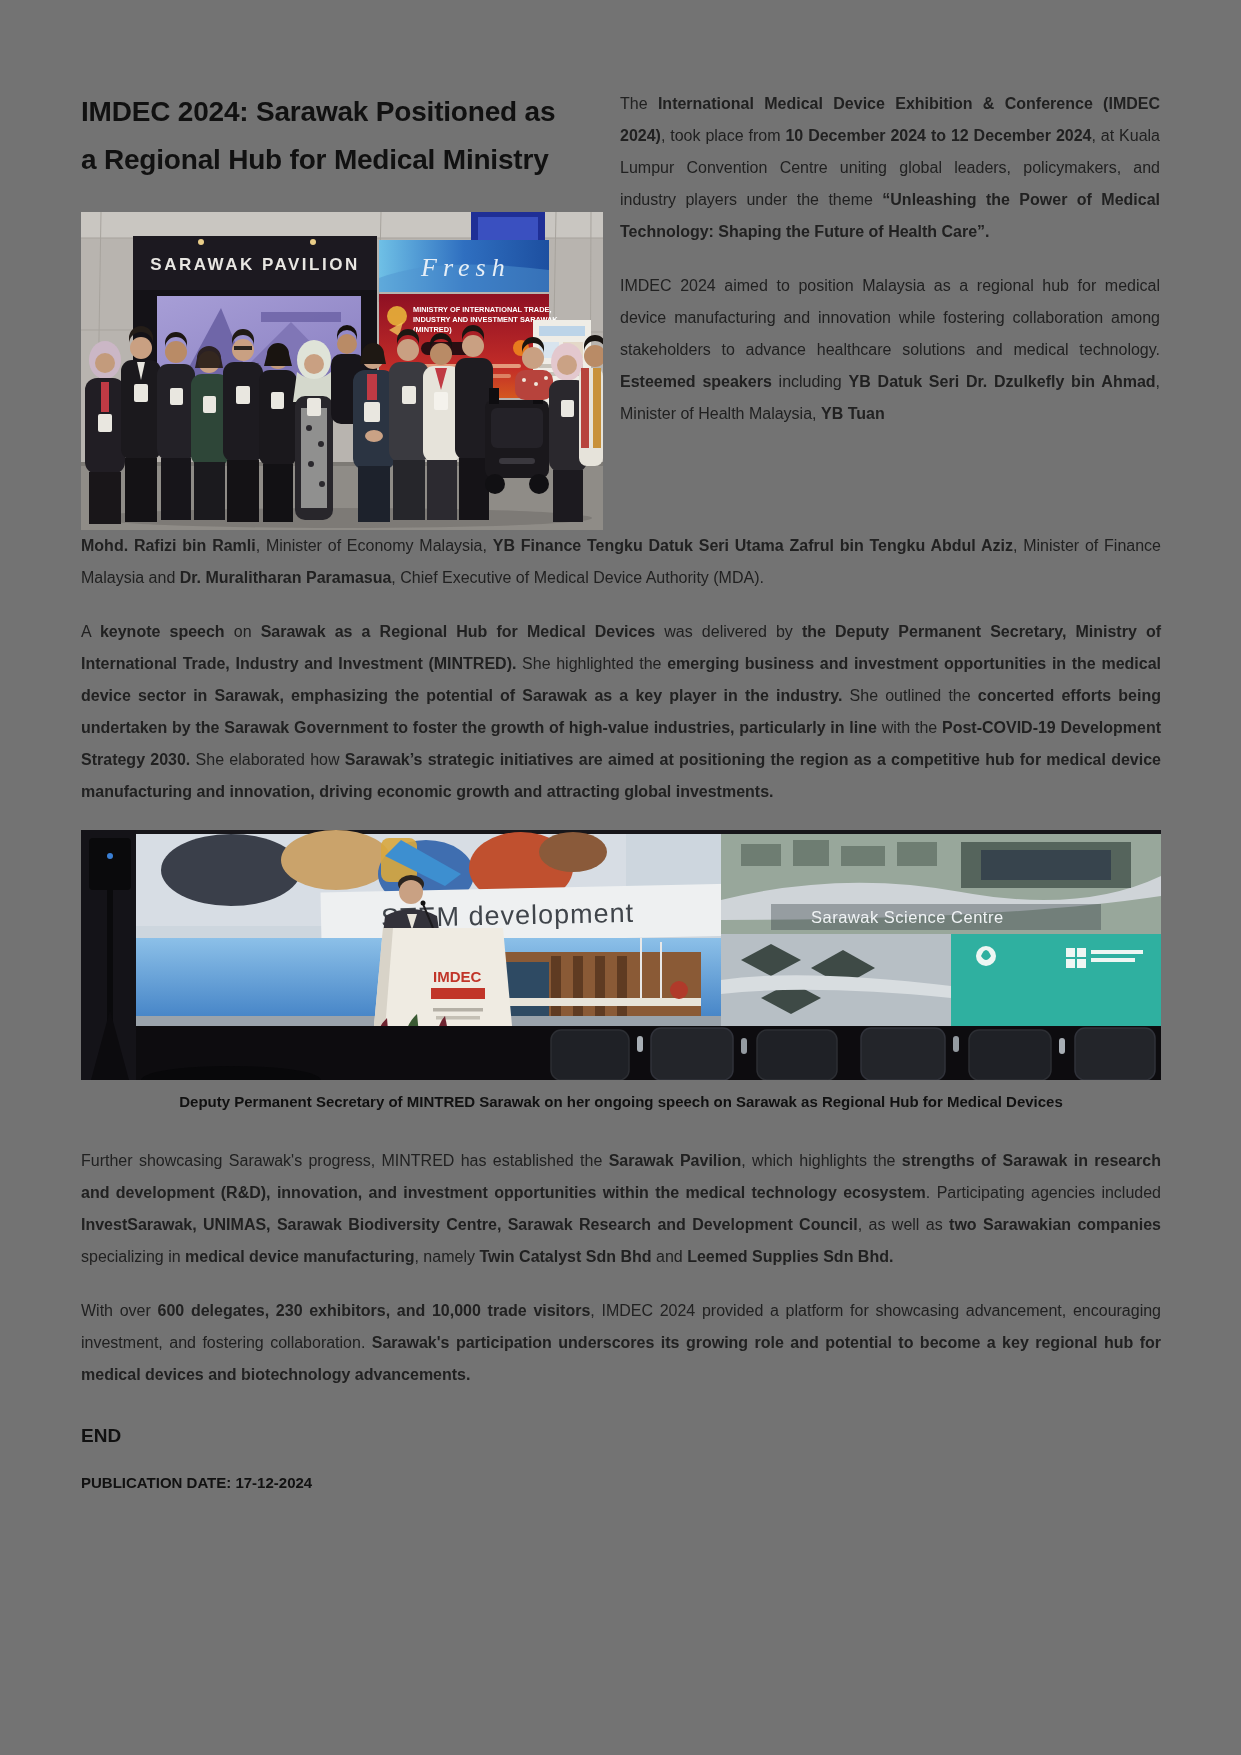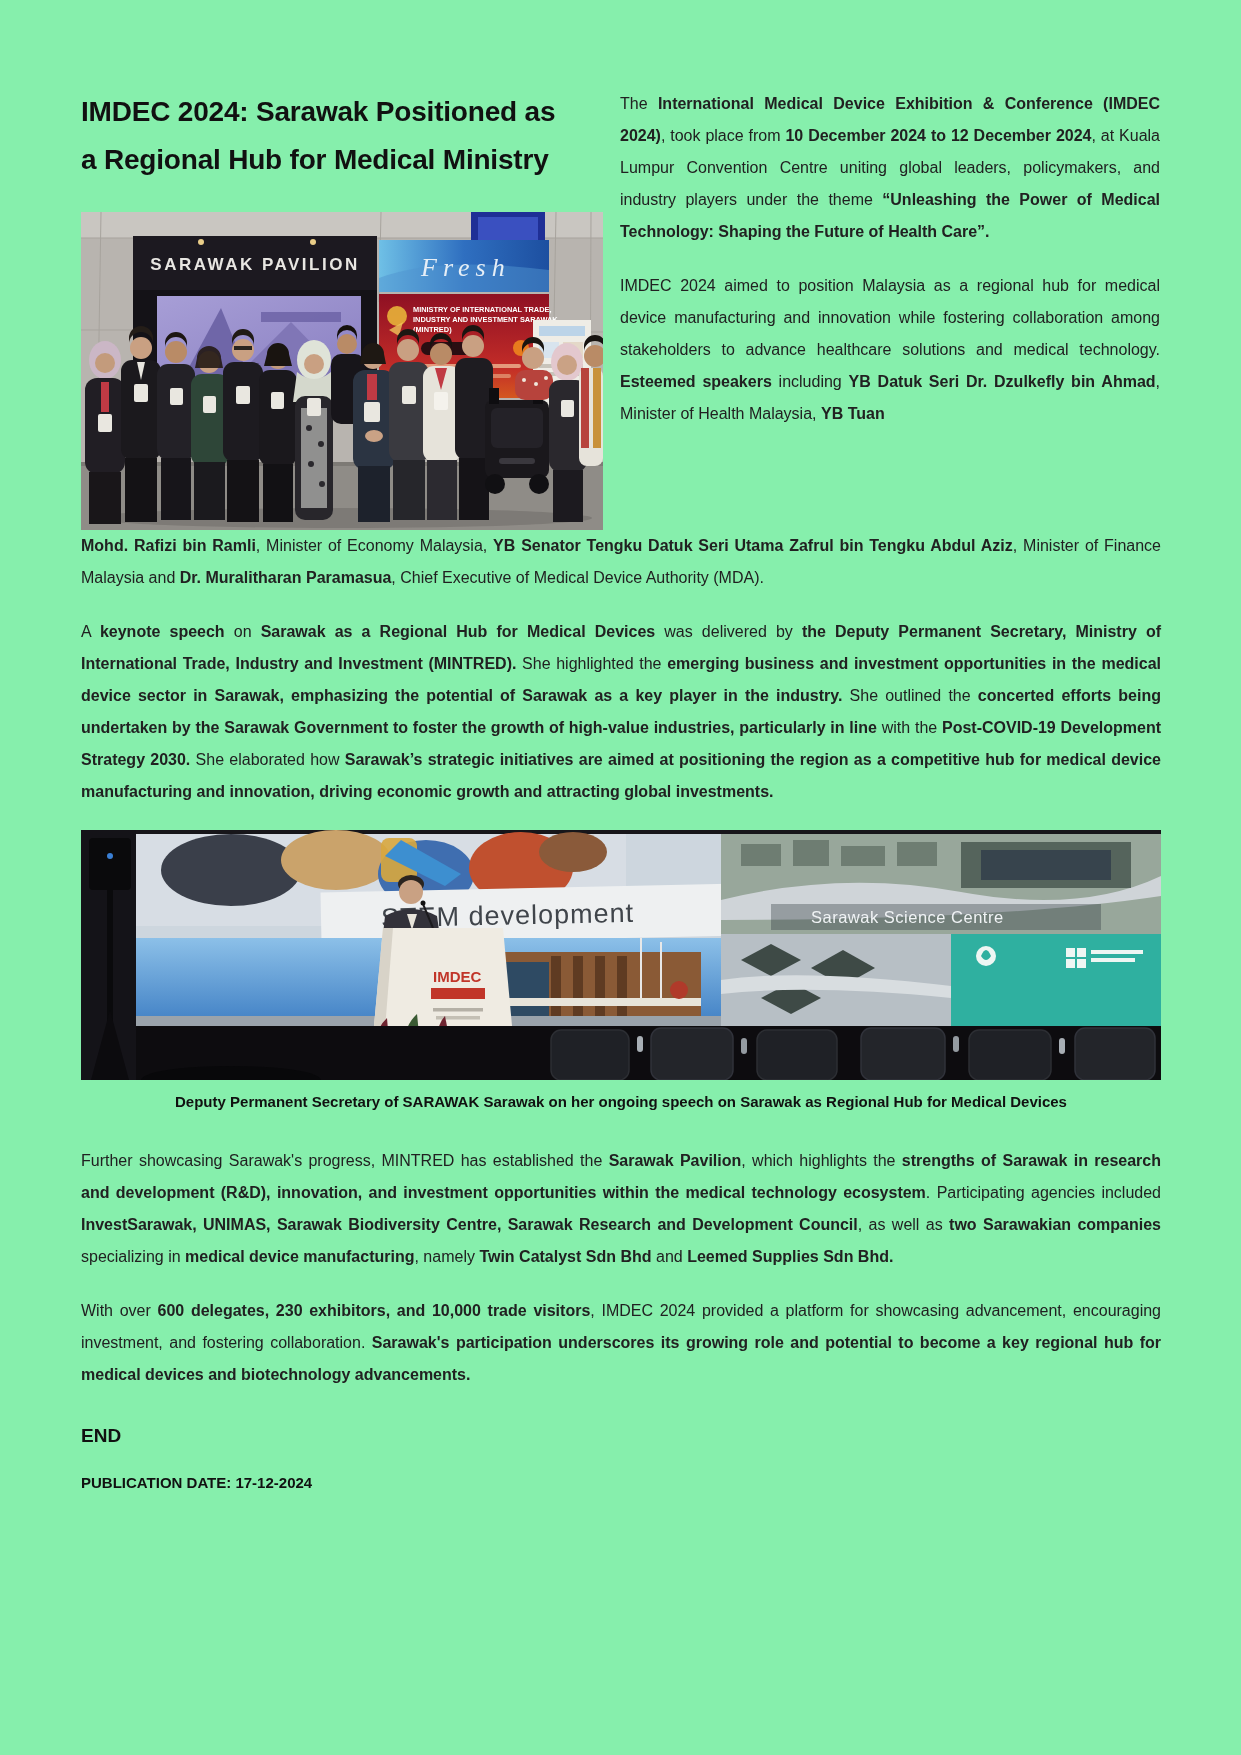--- a/index.html
+++ b/index.html
@@ -1,18 +1,18 @@
 <!DOCTYPE html>
 <html><head>
 <meta charset="utf-8">
 <style>
   * { box-sizing: border-box; }
   html, body { margin: 0; padding: 0; background: #ffffff; }
   .page {
-    width: 1241px; height: 1755px; background: #86efac;
+    width: 1241px; height: 1755px; background: #737373;
     font-family: "Liberation Sans", sans-serif; color: #1f1f1f;
     padding: 88px 80px 0 81px; position: relative; overflow: hidden;
   }
   .top-section { display: flex; gap: 17px; }
   .col-left { width: 522px; flex: none; }
   .col-right { width: 540px; flex: none; }
   .title { font-size: 28px; font-weight: 700; line-height: 48px; color: #111; letter-spacing: -0.2px; margin: 0 0 28px 0; }
   .photo { position: relative; }
   .photo svg { display: block; }
   .caption { font-weight: 700; font-size: 15px; line-height: 19px; text-align: center; color: #111; }
@@ -219,21 +219,21 @@
         </svg>
       </div>
     </div>
 
     <div class="col-right">
       <p class="para"><span>The </span><span class="b">International Medical Device Exhibition &amp; Conference (IMDEC 2024)</span><span>, took place from </span><span class="b">10 December 2024 to 12 December 2024</span><span>, at Kuala Lumpur Convention Centre uniting global leaders, policymakers, and industry players under the theme </span><span class="b">“Unleashing the Power of Medical Technology: Shaping the Future of Health Care”.</span></p>
       <p class="para"><span>IMDEC 2024 aimed to position Malaysia as a regional hub for medical device manufacturing and innovation while fostering collaboration among stakeholders to advance healthcare solutions and medical technology. </span><span class="b">Esteemed speakers</span><span> including </span><span class="b">YB Datuk Seri Dr. Dzulkefly bin Ahmad</span><span>, Minister of Health Malaysia, </span><span class="b">YB Tuan</span></p>
     </div>
   </div>
 
-  <p class="para full"><span class="b">Mohd. Rafizi bin Ramli</span><span>, Minister of Economy Malaysia, </span><span class="b">YB Senator Tengku Datuk Seri Utama Zafrul bin Tengku Abdul Aziz</span><span>, Minister of Finance Malaysia and </span><span class="b">Dr. Muralitharan Paramasua</span><span>, Chief Executive of Medical Device Authority (MDA).</span></p>
+  <p class="para full"><span class="b">Mohd. Rafizi bin Ramli</span><span>, Minister of Economy Malaysia, </span><span class="b">YB Finance Tengku Datuk Seri Utama Zafrul bin Tengku Abdul Aziz</span><span>, Minister of Finance Malaysia and </span><span class="b">Dr. Muralitharan Paramasua</span><span>, Chief Executive of Medical Device Authority (MDA).</span></p>
 
   <p class="para full"><span>A </span><span class="b">keynote speech</span><span> on </span><span class="b">Sarawak as a Regional Hub for Medical Devices</span><span> was delivered by </span><span class="b">the Deputy Permanent Secretary, Ministry of International Trade, Industry and Investment (MINTRED).</span><span> She highlighted the </span><span class="b">emerging business and investment opportunities in the medical device sector in Sarawak, emphasizing the potential of Sarawak as a key player in the industry.</span><span> She outlined the </span><span class="b">concerted efforts being undertaken by the Sarawak Government to foster the growth of high-value industries, particularly in line</span><span> with the </span><span class="b">Post-COVID-19 Development Strategy 2030.</span><span> She elaborated how </span><span class="b">Sarawak’s strategic initiatives are aimed at positioning the region as a competitive hub for medical device manufacturing and innovation, driving economic growth and attracting global investments.</span></p>
 
   <div class="photo full" style="margin-top:14px;">
     <svg width="1080" height="250" viewBox="0 0 1080 250">
       <defs>
         <linearGradient id="sky2" x1="0" y1="0" x2="0" y2="1">
           <stop offset="0" stop-color="#8cc0e8"></stop>
             <stop offset="1" stop-color="#3f7fc4"></stop>
         </linearGradient>
@@ -348,21 +348,21 @@
       </g>
       <ellipse cx="150" cy="250" rx="90" ry="14" fill="#08080a"></ellipse>
 
       <rect x="0" y="0" width="55" height="250" fill="#141318"></rect>
       <rect x="8" y="8" width="42" height="52" rx="4" fill="#0a0a0c"></rect>
       <circle cx="29" cy="26" r="3" fill="#3a7fd4"></circle>
       <rect x="26" y="60" width="6" height="190" fill="#0a0a0c"></rect>
       <path d="M10,250 L29,180 L48,250 Z" fill="#0c0b0e"></path>
     </svg>
   </div>
-  <div class="caption caption-2 full">Deputy Permanent Secretary of SARAWAK Sarawak on her ongoing speech on Sarawak as Regional Hub for Medical Devices</div>
+  <div class="caption caption-2 full">Deputy Permanent Secretary of MINTRED Sarawak on her ongoing speech on Sarawak as Regional Hub for Medical Devices</div>
 
   <p class="para full"><span>Further showcasing Sarawak's progress, MINTRED has established the </span><span class="b">Sarawak Pavilion</span><span>, which highlights the </span><span class="b">strengths of Sarawak in research and development (R&amp;D), innovation, and investment opportunities within the medical technology ecosystem</span><span>. Participating agencies included </span><span class="b">InvestSarawak, UNIMAS, Sarawak Biodiversity Centre, Sarawak Research and Development Council</span><span>, as well as </span><span class="b">two Sarawakian companies</span><span> specializing in </span><span class="b">medical device manufacturing</span><span>, namely </span><span class="b">Twin Catalyst Sdn Bhd</span><span> and </span><span class="b">Leemed Supplies Sdn Bhd.</span></p>
 
   <p class="para full"><span>With over </span><span class="b">600 delegates, 230 exhibitors, and 10,000 trade visitors</span><span>, IMDEC 2024 provided a platform for showcasing advancement, encouraging investment, and fostering collaboration. </span><span class="b">Sarawak's participation underscores its growing role and potential to become a key regional hub for medical devices and biotechnology advancements.</span></p>
 
   <div class="footer-end">END</div>
   <div class="footer-pub">PUBLICATION DATE: 17-12-2024</div>
 
 </div>
 

